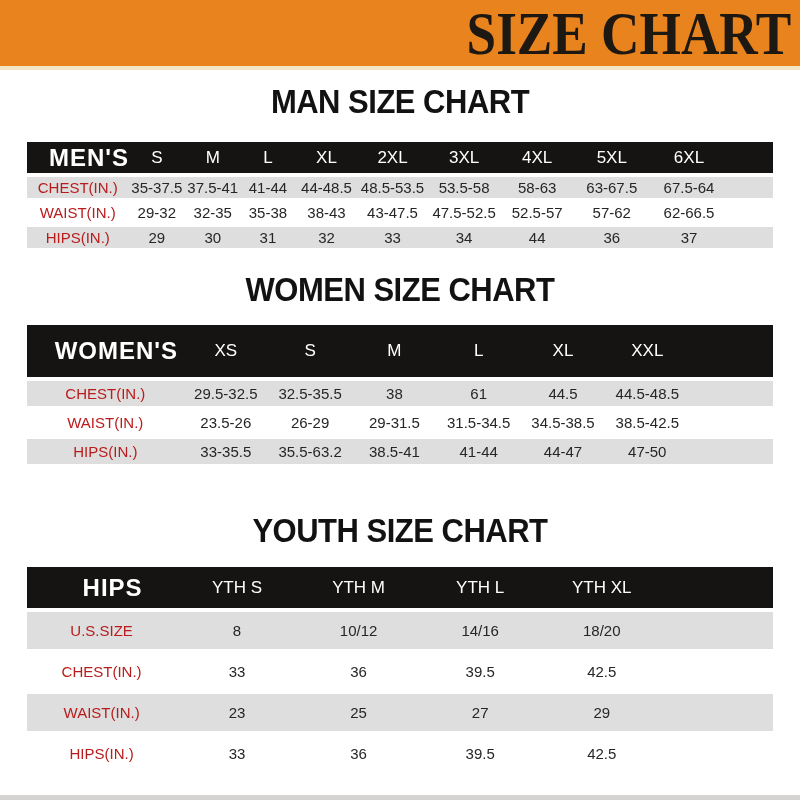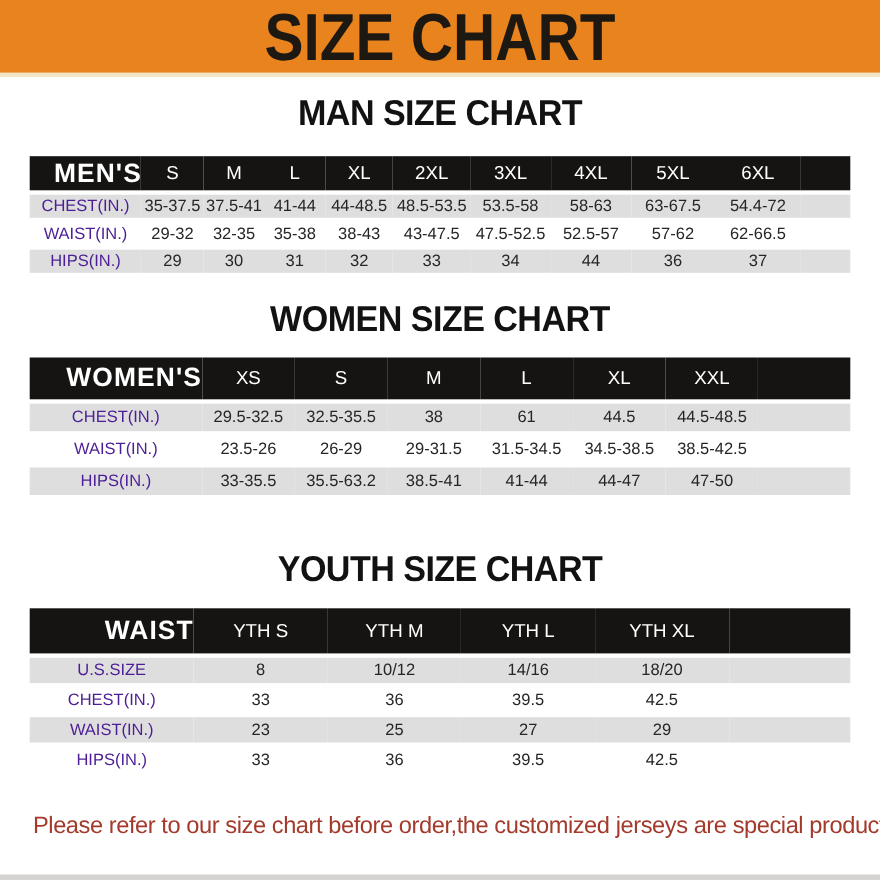--- a/index.html
+++ b/index.html
@@ -14,21 +14,21 @@
     width:800px;height:800px;
     background:#FFFFFF;
     font-family:"Liberation Sans", sans-serif;
     position:relative;
     overflow:hidden;
   }
   .banner{
     height:66px;
     background:var(--orange);
     border-bottom:4px solid #F3E6C6;
-    display:flex;align-items:center;justify-content:center;
+    display:flex;align-items:center;justify-content:flex-end;font-family:Liberation Serif, serif;
   }
   .banner-title{
     font-size:56px;
     font-weight:bold;
     color:#1E1813;
     letter-spacing:0px;
     transform:scale(0.95,1.08);
     white-space:nowrap;
   }
   .section-heading{
@@ -55,42 +55,42 @@
     background:var(--bar-black);
     color:#FFFFFF;
     font-weight:normal;
     font-size:17px;
     text-align:center;
     padding:0;
   }
   .size-table th.corner{
     font-weight:bold;
     font-size:24px;
-    text-align:right;
+    text-align:center;
     padding-left:22px;
     letter-spacing:1px;
   }
   .size-table td{
     font-size:15px;
     color:var(--ink);
     text-align:center;
     padding:0;
   }
   .size-table td.rowlabel{
     font-size:15px;
-    color:#4c1d95;
+    color:#b91c1c;
   }
   .size-table tbody tr:nth-child(odd) td{background:var(--row-gray);}
   .size-table tbody tr:nth-child(even) td{background:#FFFFFF;}
   table.men th{height:31px;}
   table.men td{height:21px;}
-  table.women th{height:38px;}
+  table.women th{height:52px;}
   table.women td{height:25px;}
   table.youth th{height:41px;}
-  table.youth td{height:23px;}
+  table.youth td{height:37px;}
   .note{
     margin:30px 0 0 30px;
     width:745px;
   }
   .note-line{
     color:var(--note-red);
     font-size:21.5px;
     line-height:28px;
     letter-spacing:-0.4px;
     white-space:nowrap;
@@ -143,21 +143,21 @@
       <tr>
         <td class="rowlabel">CHEST(IN.)</td>
         <td>35-37.5</td>
         <td>37.5-41</td>
         <td>41-44</td>
         <td>44-48.5</td>
         <td>48.5-53.5</td>
         <td>53.5-58</td>
         <td>58-63</td>
         <td>63-67.5</td>
-        <td>54.4-72</td>
+        <td>67.5-64</td>
         <td></td>
       </tr>
       <tr>
         <td class="rowlabel">WAIST(IN.)</td>
         <td>29-32</td>
         <td>32-35</td>
         <td>35-38</td>
         <td>38-43</td>
         <td>43-47.5</td>
         <td>47.5-52.5</td>
@@ -245,21 +245,21 @@
   <colgroup>
     <col style="width:20.0%">
       <col style="width:16.3%">
       <col style="width:16.3%">
       <col style="width:16.3%">
     <col style="width:16.3%">
       <col style="width:14.8%">
   </colgroup>
 <thead>
       <tr>
-        <th class="corner">WAIST</th>
+        <th class="corner">HIPS</th>
         <th>YTH S</th>
         <th>YTH M</th>
         <th>YTH L</th>
         <th>YTH XL</th>
         <th></th>
       </tr>
     </thead>
     <tbody>
       <tr>
         <td class="rowlabel">U.S.SIZE</td>

